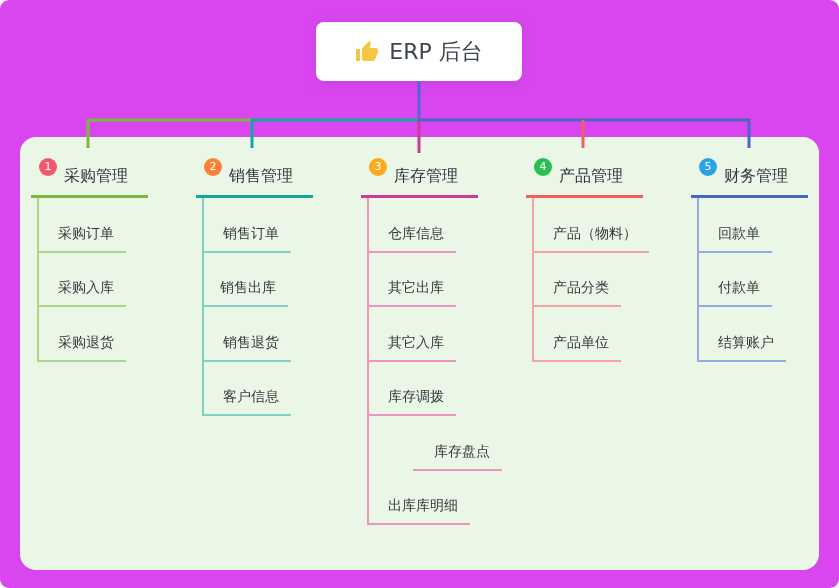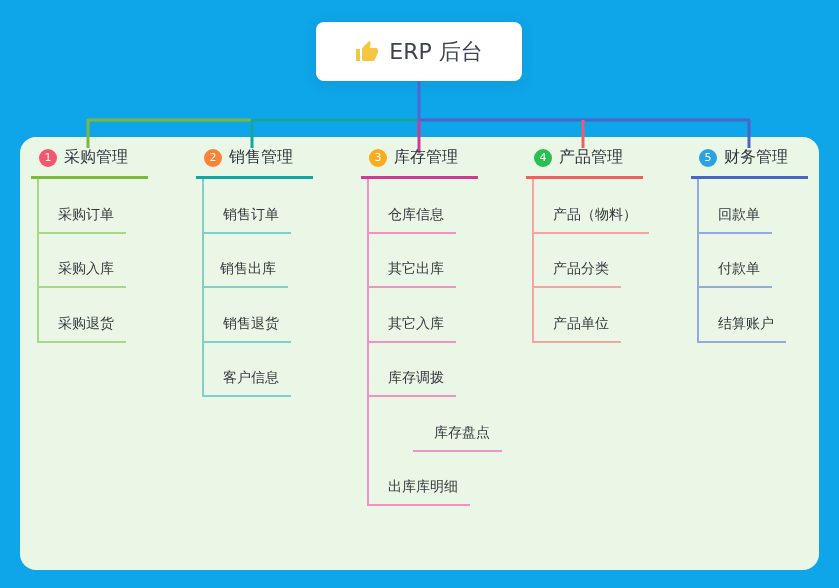--- a/index.html
+++ b/index.html
@@ -1,39 +1,39 @@
 <!DOCTYPE html>
 <html><head>
 <meta charset="utf-8">
 <style>
   * { margin:0; padding:0; box-sizing:border-box; }
   html,body { width:839px; height:588px; background:#ffffff; overflow:hidden;
     font-family:"DejaVu Sans","Liberation Sans",sans-serif; }
-  #stage { position:relative; width:839px; height:588px; background:#0ea5e9; }
+  #stage { position:relative; width:839px; height:588px; background:#d946ef;border-radius:9px; }
 
   #panel { position:absolute; left:20px; top:137px; width:799px; height:433px;
     background:#eaf7e6; border-radius:16px; z-index:0; }
 
   #connectors { position:absolute; left:0; top:0; width:839px; height:588px;
     z-index:1; pointer-events:none; }
 
   #root-node { position:absolute; left:316px; top:22px; width:206px; height:59px;
     background:#ffffff; border-radius:8px; z-index:2;
     box-shadow:0 2px 14px rgba(60,70,90,0.13);
     display:flex; align-items:center; justify-content:center; gap:10px;
     font-size:22px; color:#3c4450; cursor:default; }
   #root-node .thumb { width:24px; height:24px; display:inline-flex; }
 
   #columns { position:absolute; left:0; top:0; z-index:2; }
   .branch-col { position:absolute; top:146px; width:160px; }
   .branch-title { display:flex; align-items:center; width:117px;
     padding:1px 0 8px 8px; border-bottom:3px solid; }
   .branch-badge { width:18px; height:18px; border-radius:50%; flex:0 0 18px;
     color:#ffffff; font-size:11px; line-height:18px; text-align:center; }
-  .branch-label { margin-left:7px; font-size:16px; color:#2f3640; white-space:nowrap; }
+  .branch-label { margin-left:7px; font-size:16px; color:#2f3640; white-space:nowrap;margin-top:19px; }
   .branch-items { margin-left:6px; border-left:2px solid; }
   .branch-item { height:54.5px; display:flex; align-items:flex-end; }
   .item-label { margin-left:-2px; width:max-content; white-space:nowrap;
     padding:0 12px 8px 21px; border-bottom:2px solid;
     font-size:14px; color:#34383d; }
 </style>
 </head>
 <body>
 
 <div id="stage">

